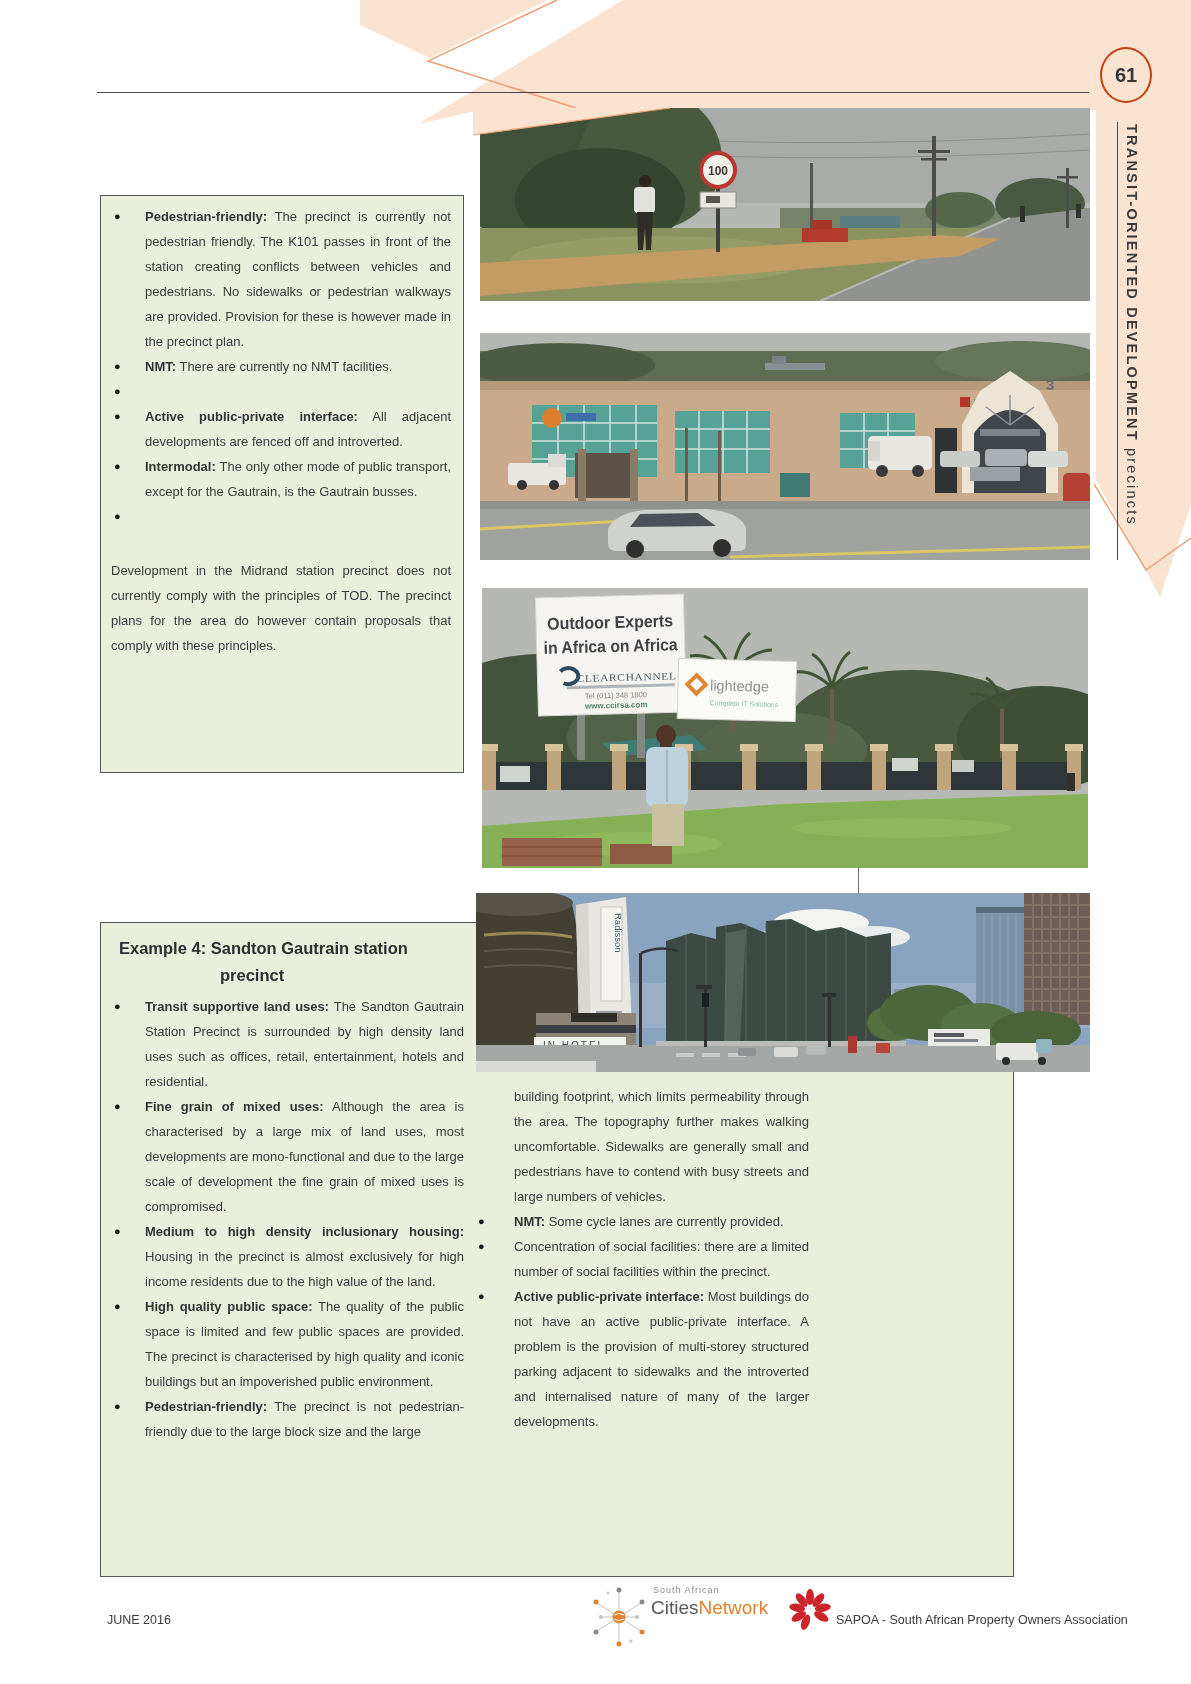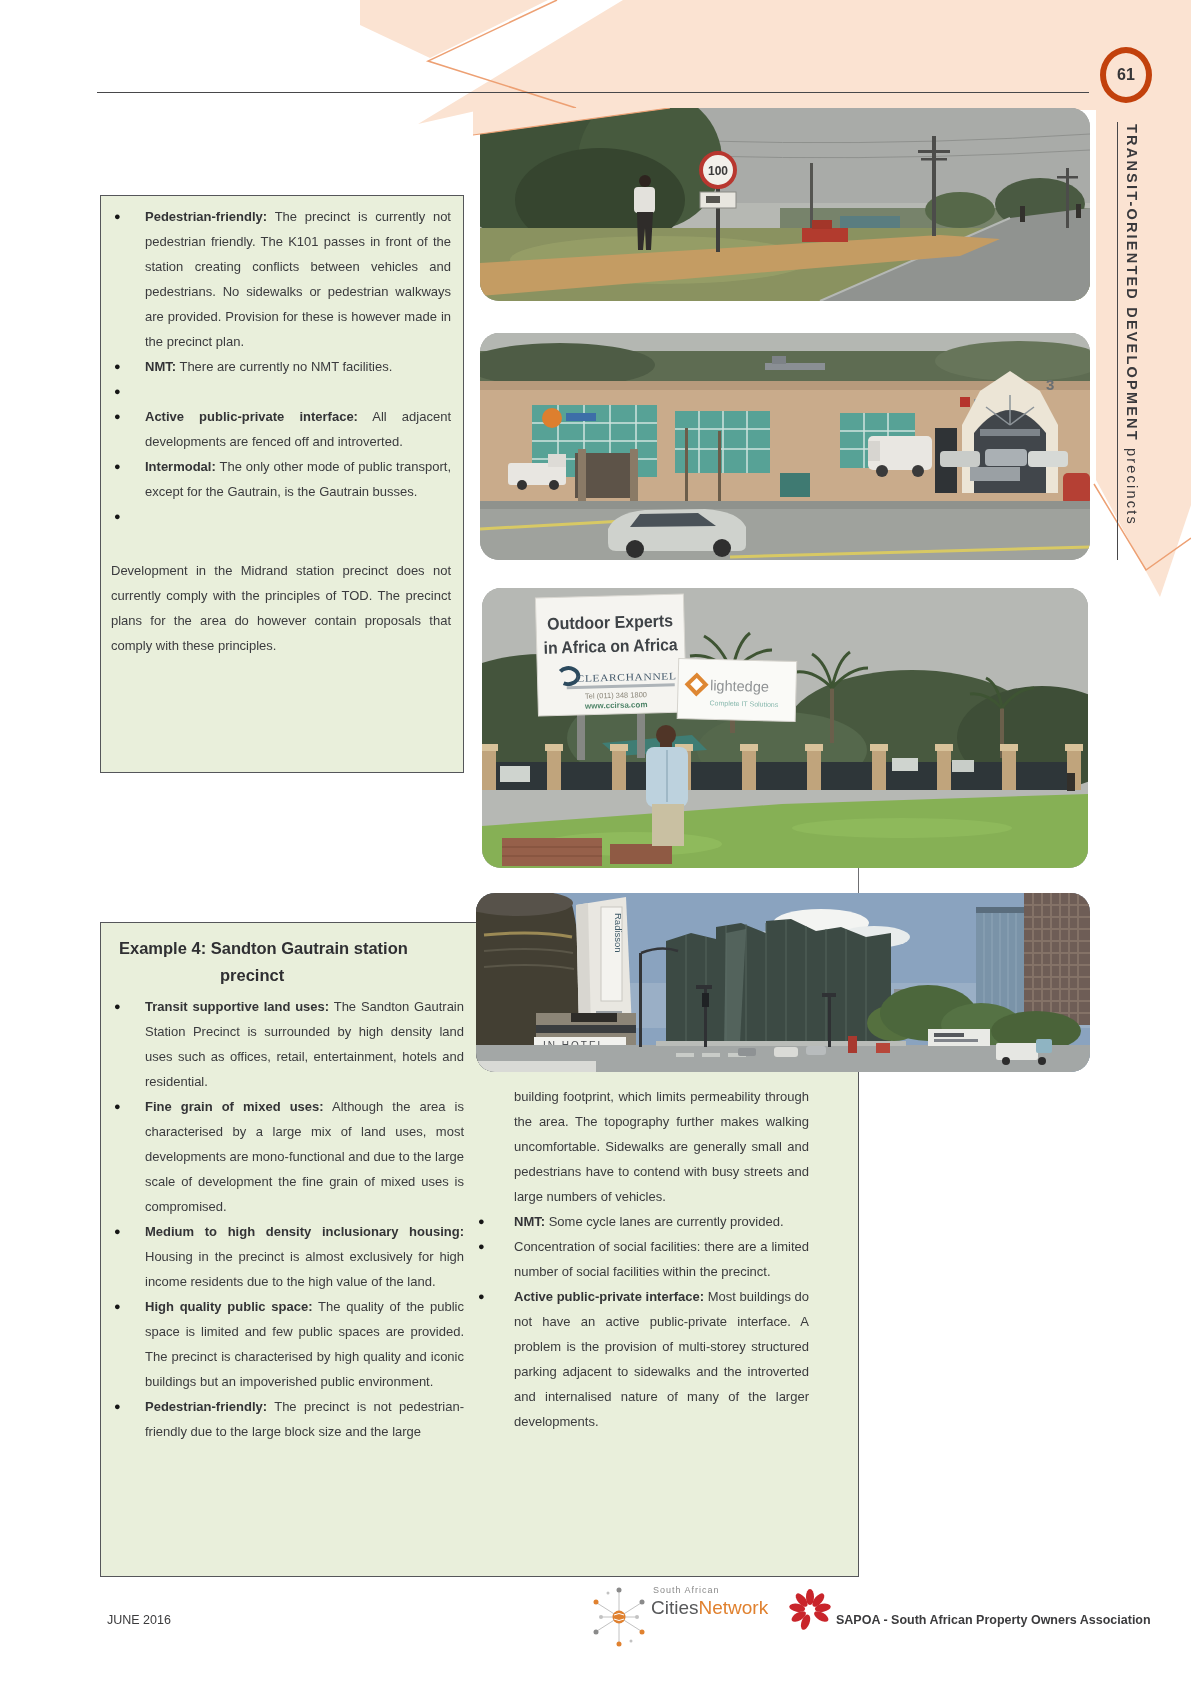--- a/index.html
+++ b/index.html
@@ -6,65 +6,65 @@
   html,body { background:#ffffff; }
   .page {
     position: relative; width: 1191px; height: 1684px; background: #fff;
     overflow: hidden; font-family: "Liberation Sans", sans-serif; color: #3b3b3e;
   }
   .decor { position: absolute; left:0; top:0; z-index:0; }
   .header-rule { position:absolute; left:97px; top:92px; width:992px; height:1px; background:#47474a; z-index:4; }
   .header-text { position:absolute; top:62px; right:102px; font-size:16px; color:#414144; z-index:4; white-space:nowrap; }
   .header-text b { font-weight:700; color:#353538; }
   .page-circle { position:absolute; left:1100px; top:47px; width:52px; height:56px;
-    border:6px solid #c2410c; border-radius:50%; display:flex; align-items:center; justify-content:center;
-    font-size:16px; font-weight:700; color:#363638; z-index:4; }
+    border:2px solid #c2410c; border-radius:50%; display:flex; align-items:center; justify-content:center;
+    font-size:20px; font-weight:700; color:#363638; z-index:4; }
   .vrule { position:absolute; left:1117px; top:122px; width:1px; height:438px; background:#47474a; z-index:4; }
   .vtab { position:absolute; left:1124px; top:124px; writing-mode:vertical-rl; line-height:1;
     font-size:14.5px; letter-spacing:2.2px; color:#39393c; z-index:4; white-space:nowrap; }
   .vtab b { font-weight:700; }
   .vtab .reg { font-weight:400; }
 
   .greenbox { position:absolute; background:#e9efdb; border:1px solid #55565a; z-index:1; }
   #box1 { left:100px; top:195px; width:364px; height:578px; padding:8px 12px 0 9px; }
-  #box2 { left:100px; top:922px; width:759px; height:655px; }
+  #box2 { left:100px; top:922px; width:914px; height:655px; }
   #box2-left { position:absolute; left:9px; top:6px; width:354px; }
   #box2-right { position:absolute; left:367px; top:161px; width:341px; }
 
   .bx2title { font-size:16.5px; font-weight:700; color:#2f2f32; line-height:27px; margin:6px 0 5px 9px; }
   .bx2title .l2 { margin-left:101px; }
 
   ul.blist { list-style:none; }
   .blist li { display:flex; font-size:13px; line-height:25px; }
   .blist .mk { flex:0 0 35px; width:35px; font-size:11px; color:#161616; padding-left:4px; }
   #box2-right .blist .mk { flex:0 0 46px; width:46px; padding-left:10px; }
   .blist .bt { flex:1; text-align:justify; color:#3b3b3e; }
   .lb { font-weight:700; color:#333336; }
   .lb.reg { font-weight:400; color:#3b3b3e; }
   .para { font-size:13px; line-height:25px; text-align:justify; color:#3b3b3e; }
   #box1 .para { margin-top:29px; padding-left:1px; }
   #box2-right .para { margin-left:46px; margin-bottom:0; }
 
-  .photo { position:absolute; z-index:2; overflow:hidden; background:#9a9c98;border-radius:19px; }
+  .photo { position:absolute; z-index:2; overflow:hidden; background:#9a9c98; }
   .photo svg { display:block; }
   #photo1 { left:480px; top:108px; width:610px; height:193px; }
   #photo2 { left:480px; top:333px; width:610px; height:227px; }
   #photo3 { left:482px; top:588px; width:606px; height:280px; }
   #photo4 { left:476px; top:893px; width:614px; height:179px; }
   .corner-wedge { position:absolute; left:473px; top:108px; z-index:3; }
   .connector { position:absolute; left:858px; top:868px; width:1px; height:26px; background:#6f6f72; z-index:1; }
 
   .f-date { position:absolute; left:107px; top:1613px; font-size:12.5px; color:#3b3b3d; z-index:4; }
   .f-cities-icon { position:absolute; left:588px; top:1581px; z-index:4; }
   .f-cities-top { position:absolute; left:653px; top:1585px; font-size:9px; letter-spacing:1px; color:#8a8a8a; z-index:4; }
   .f-cities-name { position:absolute; left:651px; top:1597px; font-size:19px; z-index:4; }
   .f-cities-name .c1 { color:#57585a; }
   .f-cities-name .c2 { color:#e0812f; }
   .f-sapoa-icon { position:absolute; left:789px; top:1589px; z-index:4; }
-  .f-sapoa-text { position:absolute; left:836px; top:1613px; font-size:12.5px; color:#3b3b3d; z-index:4;font-weight:bold; }
+  .f-sapoa-text { position:absolute; left:836px; top:1613px; font-size:12.5px; color:#3b3b3d; z-index:4; }
 </style>
 </head>
 <body>
 
 <div class="page">
 
   <svg class="decor" width="1191" height="620" viewBox="0 0 1191 620">
     <polygon points="360,0 548,0 430,58 360,25" fill="#fbe3d2"></polygon>
     <polygon points="623,0 1191,0 1191,110 480,110 418,124" fill="#fbe3d2"></polygon>
     <polygon points="1096,110 1191,110 1191,505 1160,597 1096,480" fill="#fbe3d2"></polygon>

